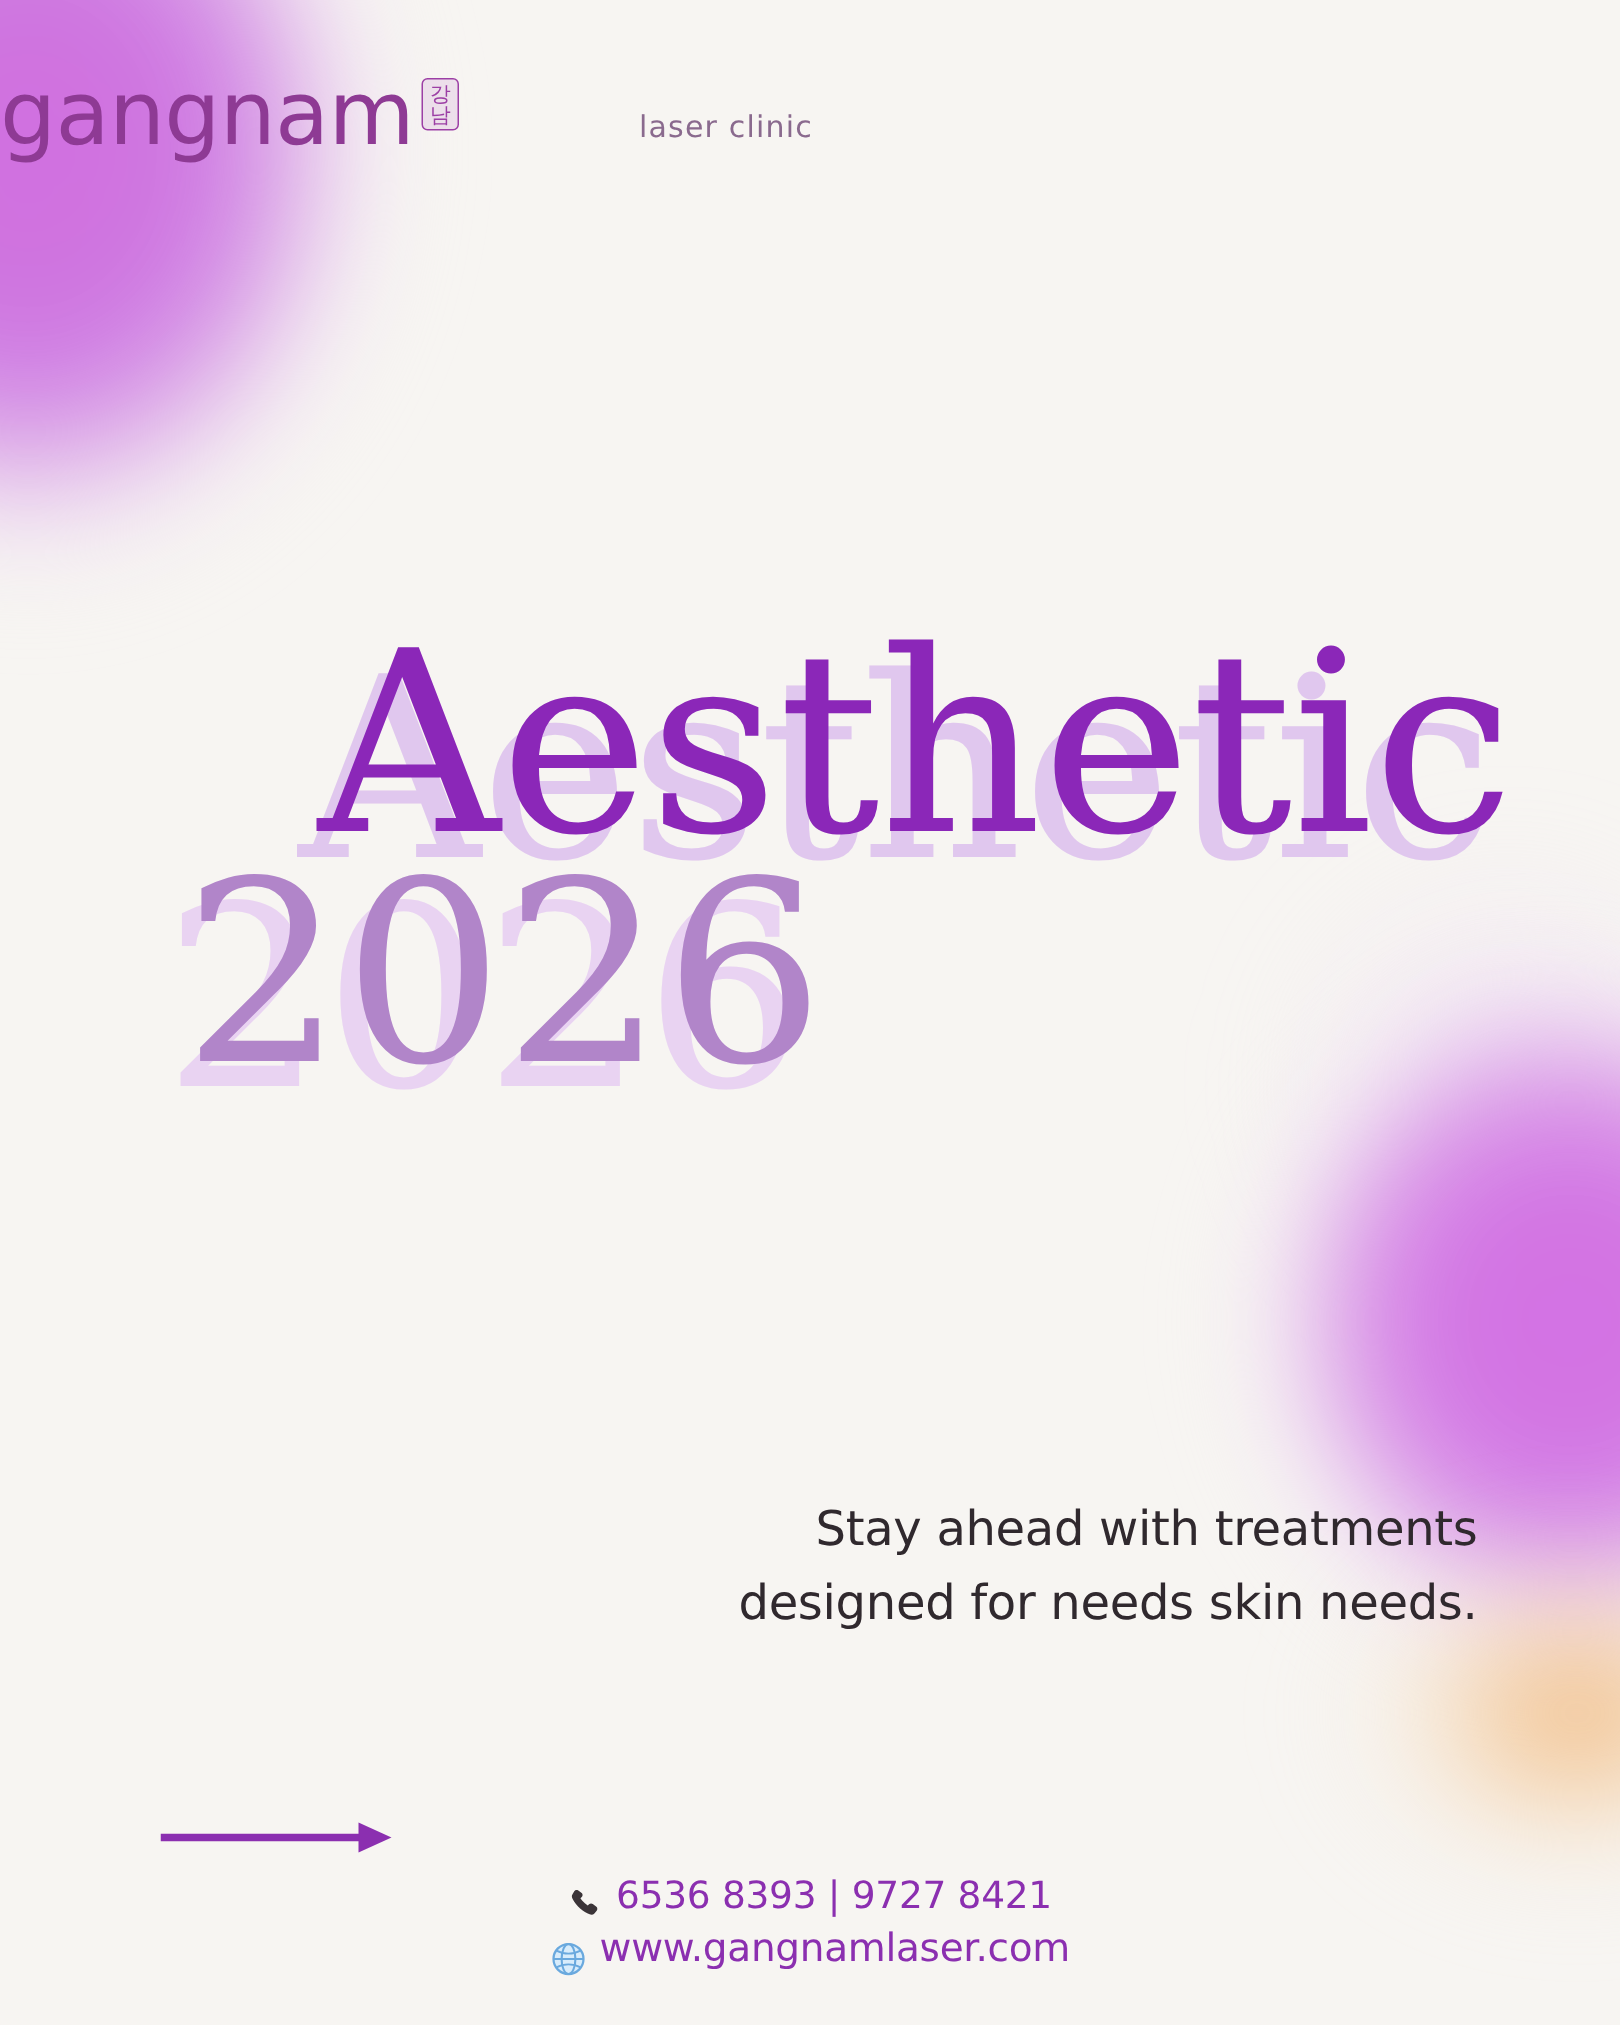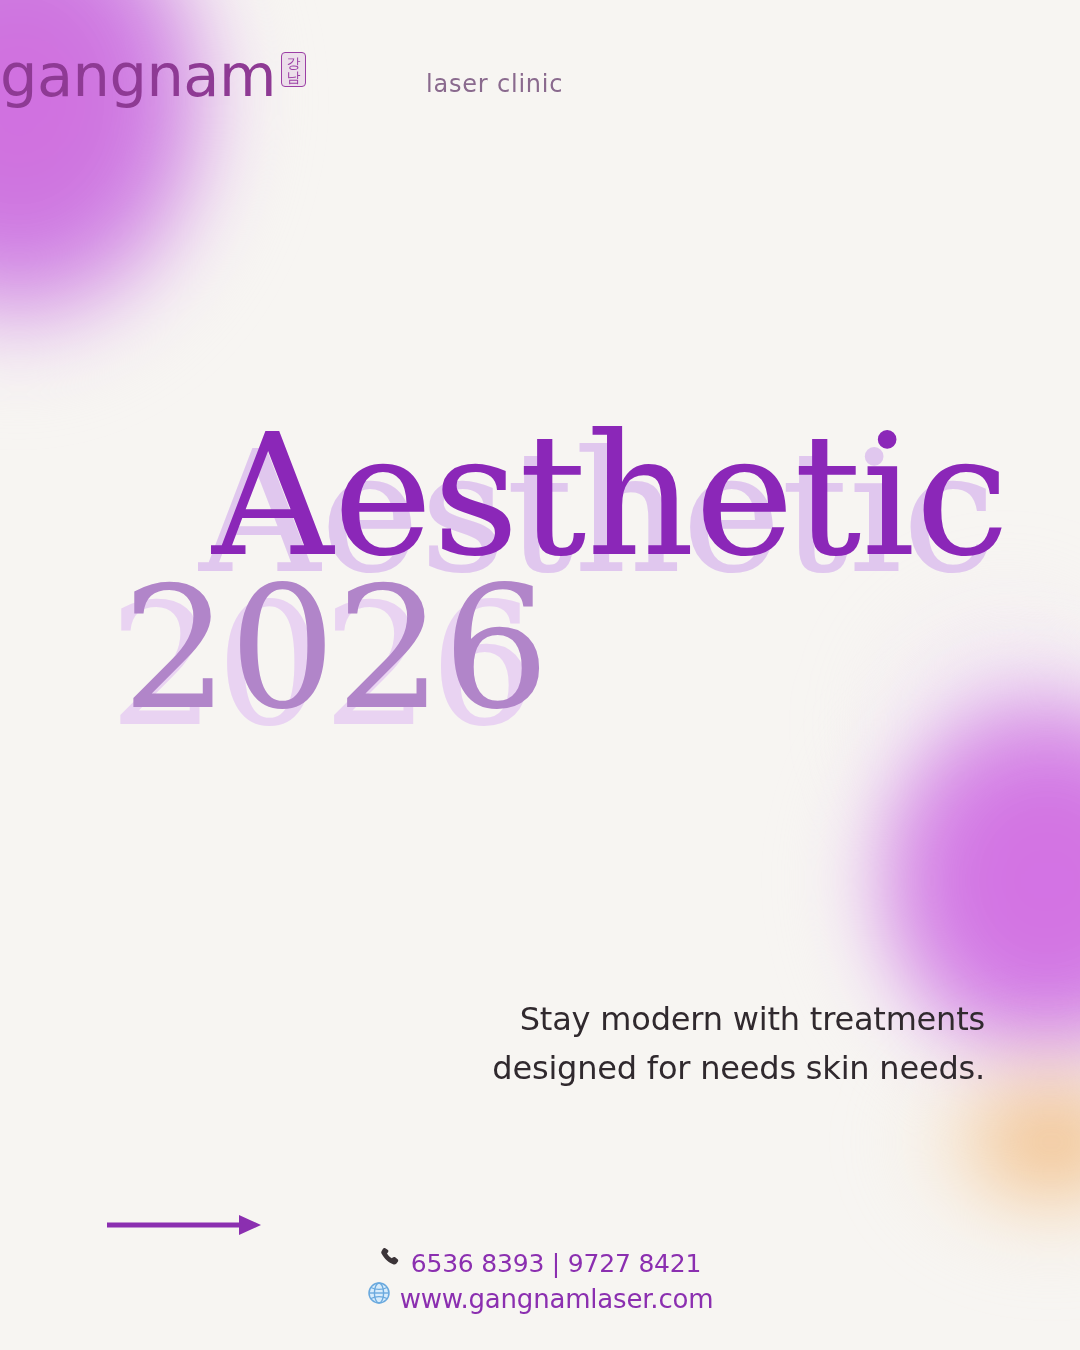--- a/index.html
+++ b/index.html
@@ -91,21 +91,21 @@
     display:flex; flex-direction:column;
     align-items:center; justify-content:center;
     color:#9c3fa5;
     font-size:14px;
     line-height:1.0;
     font-family:"DejaVu Sans", sans-serif;
     background:rgba(185,120,200,0.16);
   }
   .logo-sub {
     font-family:"DejaVu Sans", sans-serif;
-    font-size:24px;
+    font-size:20px;
     color:#8a6a8e;
     letter-spacing:0.8px;
     margin-top:16px;
     margin-left:120px;
   }
 
   
   .headline {
     position:absolute; z-index:2;
     left:0; top:415px; width:914px;
@@ -159,21 +159,21 @@
   }
 
   
   .footer {
     position:absolute; z-index:3;
     left:0; right:0; bottom:32px;
     display:flex; flex-direction:column; align-items:center;
     font-family:"DejaVu Sans", sans-serif;
   }
   .foot-row {
-    display:flex; align-items:flex-start; gap:9px;
+    display:flex; align-items:flex-end; gap:9px;
     font-size:25px;
     color:#8b2fb0;
     line-height:1.42;
     letter-spacing:-0.2px;
   }
   .foot-row.web { font-size:26px; }
   .ic { display:inline-flex; align-items:center; }
 </style>
 </head>
 <body>
@@ -195,21 +195,21 @@
   </div>
   <div class="logo-sub">laser clinic</div>
 </div>
 
 <div class="headline">
   <div class="hl-line hl-1">Aesthetic</div>
   <div class="hl-line hl-3">2026</div>
 </div>
 
 <div class="subtitle">
-  <div>Stay modern with treatments</div>
+  <div>Stay ahead with treatments</div>
   <div>designed for needs skin needs.</div>
 </div>
 
 <div class="arrow">
   <svg width="155" height="24" viewBox="0 0 155 24">
     <line x1="0" y1="12" x2="136" y2="12" stroke="#8b2fb0" stroke-width="5"></line>
     <polygon points="132,2 154,12 132,22" fill="#8b2fb0"></polygon>
   </svg>
 </div>
 

